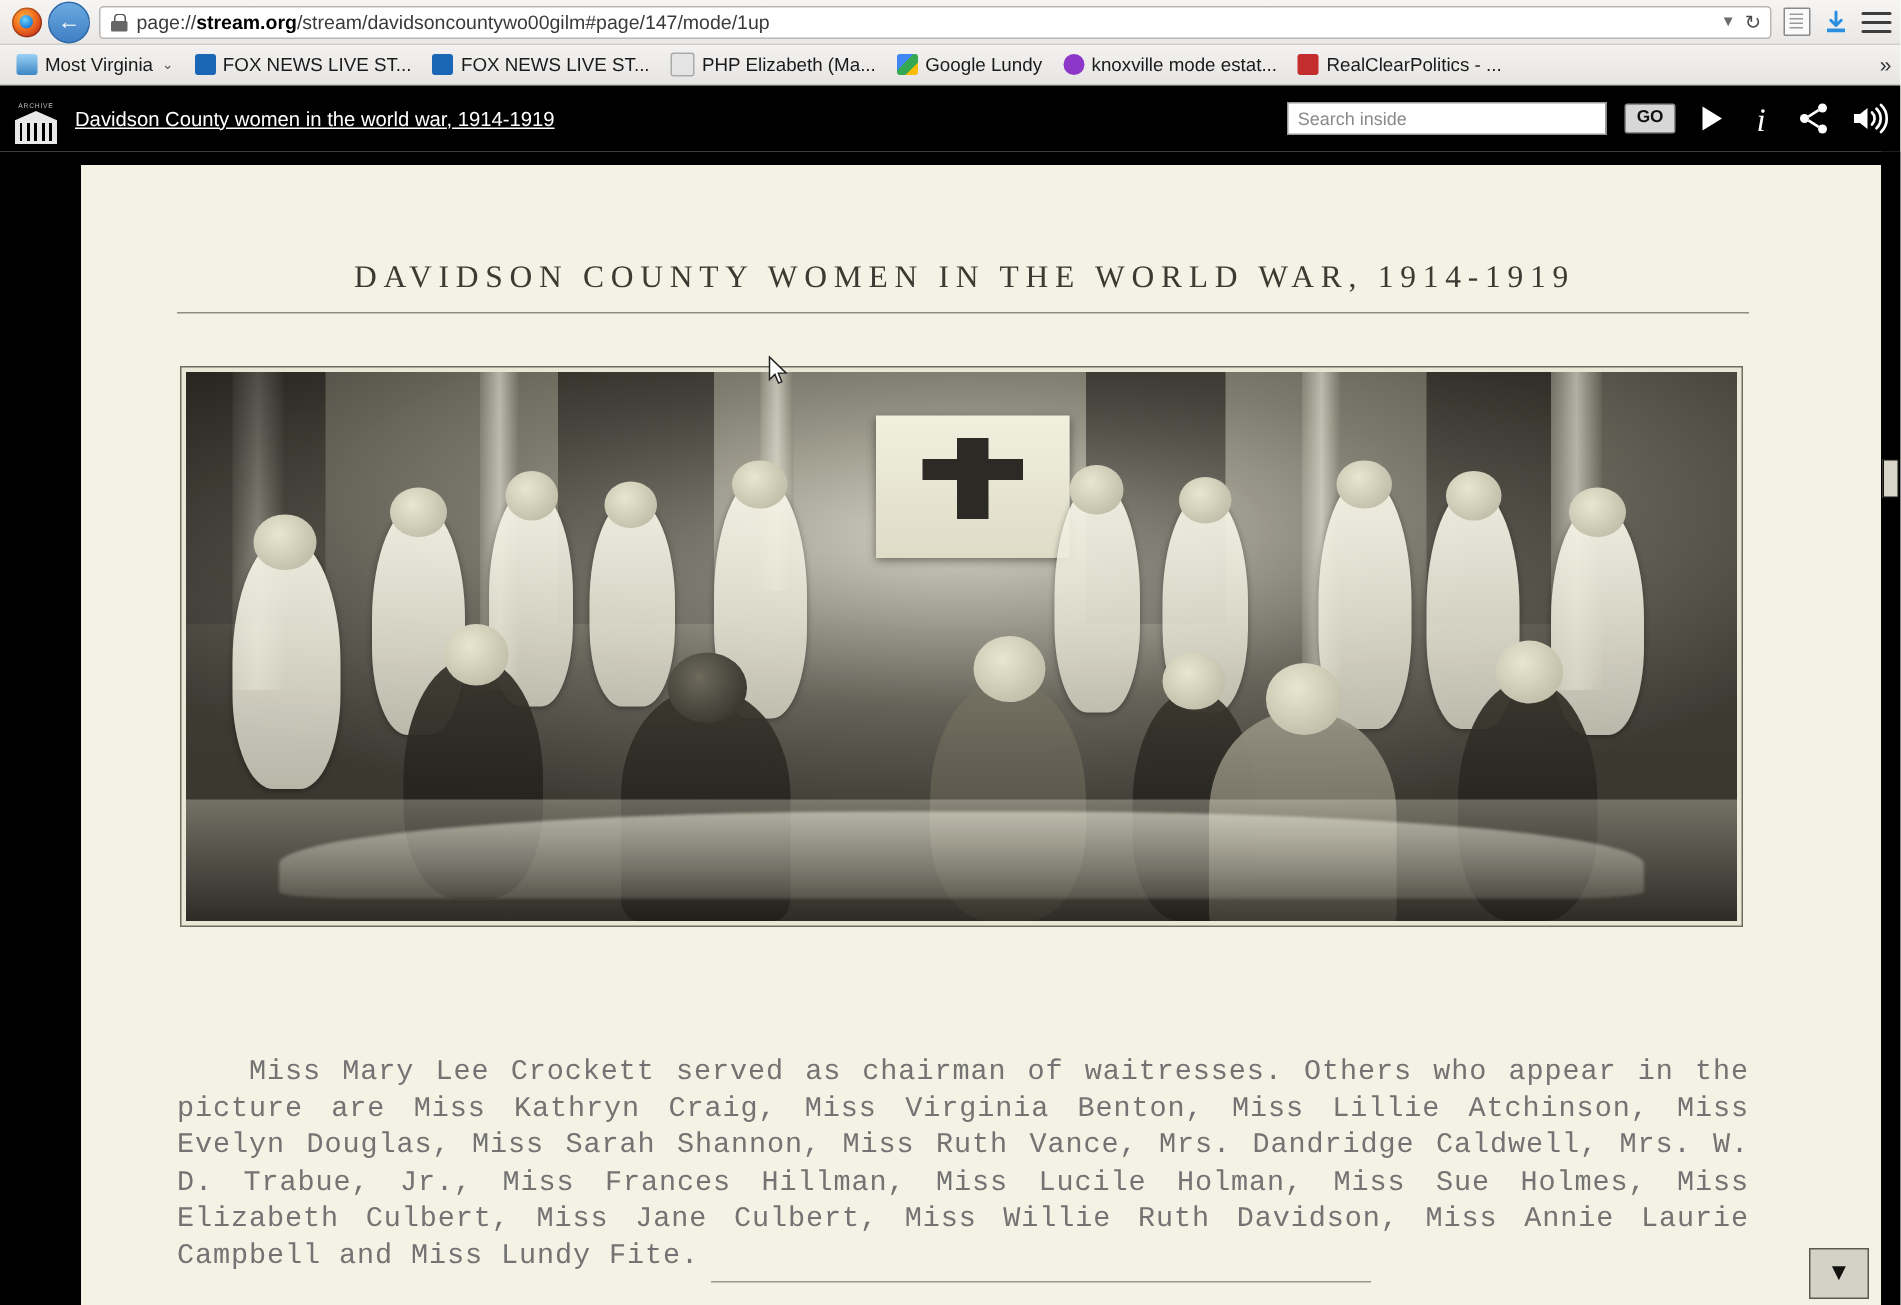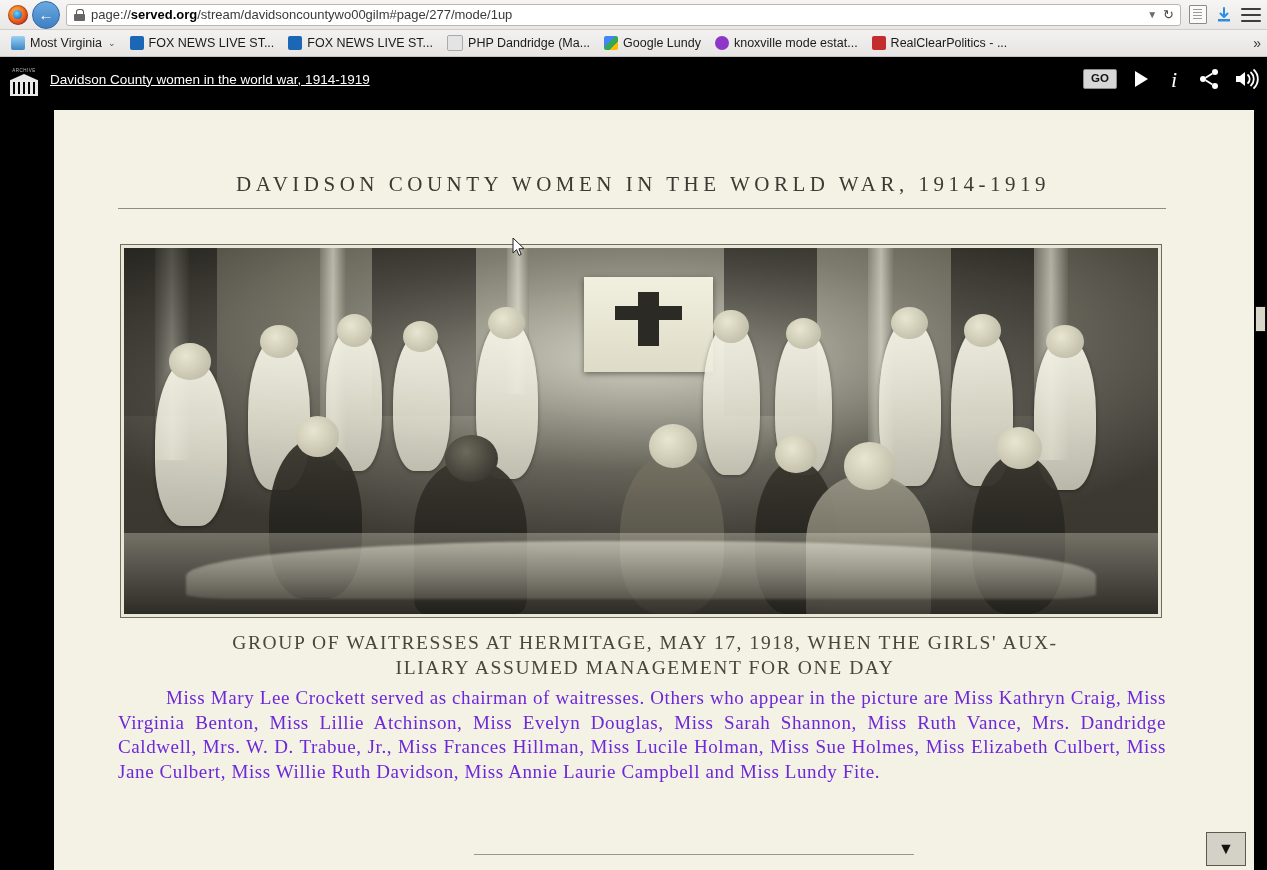--- a/index.html
+++ b/index.html
@@ -418,26 +418,26 @@
     text-align: center;
     font-family: "Liberation Serif", serif;
     font-size: 19.5px;
     letter-spacing: 1.6px;
     color: #49473d;
     line-height: 25px;
   }
   .body-text {
     position: absolute;
     left: 64px;
-    top: 576px;
+    top: 592px;
     width: 1048px;
-    font-family: Liberation Serif, serif;
+    font-family: Liberation Mono, monospace;
     font-size: 19px;
     letter-spacing: .6px;
-    color: #6d28d9;
+    color: #737373;
     line-height: 24.5px;
     text-align: justify;
   }
   .body-text .indent { display: inline-block; width: 48px; }
   .bottom-rule {
     position: absolute;
     left: 420px;
     top: 744px;
     width: 440px;
     border-top: 1px solid #9a9888;
@@ -495,21 +495,21 @@
 
   <div class="urlbar-row">
     <div class="chrome-icon">
       <div class="ff-logo"></div>
     </div>
     <div class="nav-back">←</div>
 
     <div class="urlbox">
       <span class="lock-icon"></span>
       <span class="url-text">
-        <span>page://</span><b>served.org</b><span>/stream/davidsoncountywo00gilm#page/277/mode/1up</span>
+        <span>page://</span><b>stream.org</b><span>/stream/davidsoncountywo00gilm#page/147/mode/1up</span>
       </span>
       <span class="url-caret">▼</span>
       <span class="url-reload">↻</span>
     </div>
 
     <div class="chrome-right">
       <div class="icon-page"></div>
       <div class="icon-download">
         <svg width="18" height="18" viewBox="0 0 18 18" aria-hidden="true">
           <path d="M9 2v8M5.5 7.5 9 11l3.5-3.5" fill="none" stroke="#2b8ee0" stroke-width="2" stroke-linecap="round" stroke-linejoin="round"></path>
@@ -533,21 +533,21 @@
     <div class="bm">
       <span class="bm-fav" style="background:#1b66b5;"></span>
       <span class="bm-label">FOX NEWS LIVE ST...</span>
     </div>
     <div class="bm">
       <span class="bm-fav" style="background:#1b66b5;"></span>
       <span class="bm-label">FOX NEWS LIVE ST...</span>
     </div>
     <div class="bm">
       <span class="bm-fav" style="background:#e4e4e4;border:1px solid #aaa;"></span>
-      <span class="bm-label">PHP Dandridge (Ma...</span>
+      <span class="bm-label">PHP Elizabeth (Ma...</span>
     </div>
     <div class="bm">
       <span class="bm-fav" style="background:linear-gradient(135deg,#4285f4 0 40%,#34a853 40% 70%,#fbbc05 70% 100%);"></span>
       <span class="bm-label">Google Lundy</span>
     </div>
     <div class="bm">
       <span class="bm-fav" style="background:#8d37c9;border-radius:50%;"></span>
       <span class="bm-label">knoxville mode estat...</span>
     </div>
     <div class="bm">
@@ -558,20 +558,21 @@
   </div>
 
   <div class="ia-header">
     <div class="ia-logo">
       <div class="ia-top">ARCHIVE</div>
       <div class="ia-building"></div>
     </div>
     <div class="ia-title">Davidson County women in the world war, 1914-1919</div>
 
     <div class="ia-right">
+      <div class="ia-search">Search inside</div>
       <div class="ia-go">GO</div>
 
       <div class="ia-icon">
         <svg width="22" height="22" viewBox="0 0 22 22" aria-hidden="true">
             <path d="M6 3l13 8-13 8z" fill="#ffffff"></path>
           </svg>
       </div>
       <div class="ia-icon">
         <svg width="22" height="24" viewBox="0 0 22 24" aria-hidden="true">
           <text x="11" y="20" text-anchor="middle" font-family="Liberation Serif, serif" font-style="italic" font-size="22" fill="#ffffff">i</text>
@@ -665,24 +666,20 @@
           <div class="blob head-l" style="left:69.6%;top:53%;width:5%;height:13%;"></div>
 
           <div class="blob dark" style="left:82%;top:56%;width:9%;height:44%;"></div>
           <div class="blob head-l" style="left:84.4%;top:49%;width:4.4%;height:11.5%;"></div>
 
           <div class="table-front"></div>
           <div class="tablecloth"></div>
         </div>
       </div>
 
-      <div class="caption">
-        <div>GROUP OF WAITRESSES AT HERMITAGE, MAY 17, 1918, WHEN THE GIRLS' AUX-</div>
-        <div>ILIARY ASSUMED MANAGEMENT FOR ONE DAY</div>
-      </div>
 
       <div class="body-text"><span class="indent"></span><span>Miss Mary Lee Crockett served as chairman of waitresses. Others who appear in the picture are Miss Kathryn Craig, Miss Virginia Benton, Miss Lillie Atchinson, Miss Evelyn Douglas, Miss Sarah Shannon, Miss Ruth Vance, Mrs. Dandridge Caldwell, Mrs. W. D. Trabue, Jr., Miss Frances Hillman, Miss Lucile Holman, Miss Sue Holmes, Miss Elizabeth Culbert, Miss Jane Culbert, Miss Willie Ruth Davidson, Miss Annie Laurie Campbell and Miss Lundy Fite.</span></div>
 
       <div class="bottom-rule"></div>
     </div>
 
     <svg class="cursor" viewBox="0 0 14 20">
       <path d="M1 1 L1 16 L4.6 12.6 L7 18.4 L9.2 17.4 L6.9 11.8 L12 11.6 Z" fill="#ffffff" stroke="#222" stroke-width="1"></path>
     </svg>
   </div>

